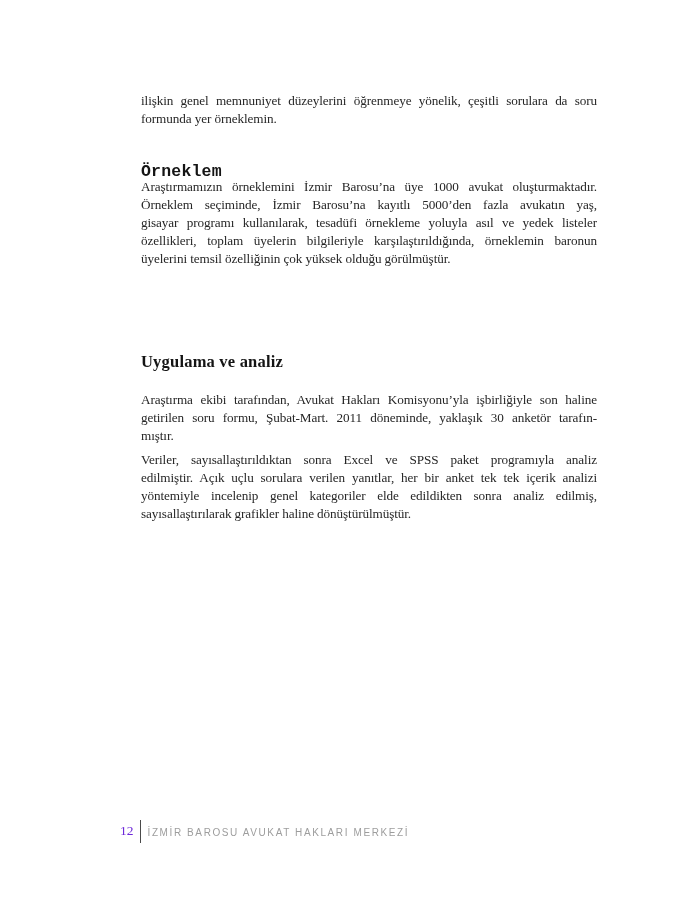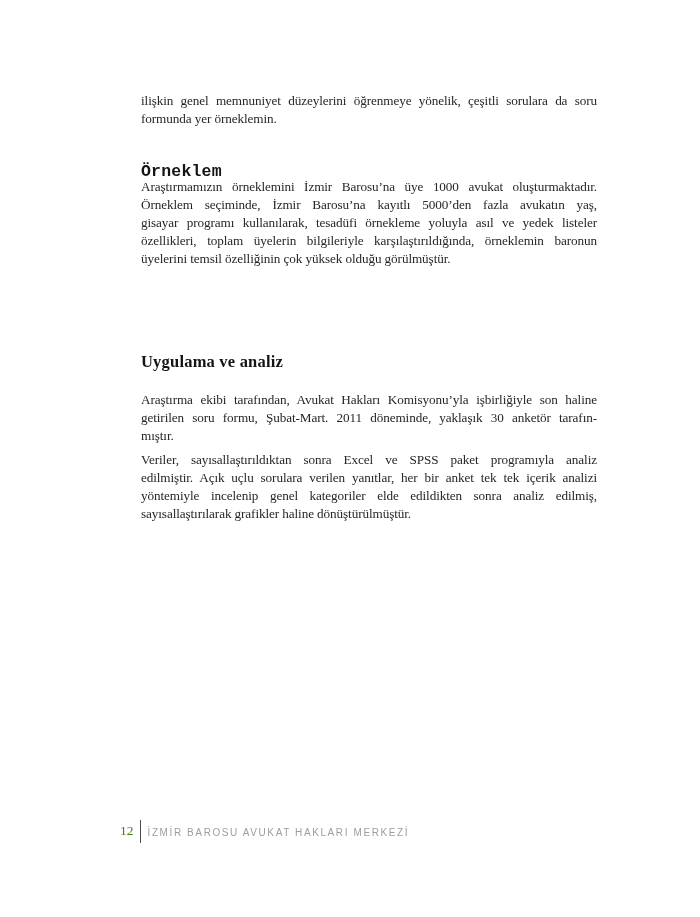--- a/index.html
+++ b/index.html
@@ -53,21 +53,21 @@
     position: absolute;
     left: 120px;
     top: 819px;
     height: 24px;
     display: flex;
     align-items: center;
   }
   .footer .pagenum {
     font-family: "Liberation Serif", serif;
     font-size: 13.5px;
-    color: #4d7c0f;
+    color: #6d28d9;
     line-height: 24px;
   }
   .footer .rule {
     width: 1px;
     height: 23px;
     background: #4a4a4a;
     margin-left: 6px;
     margin-right: 7px;
   }
   .footer .running-title {

